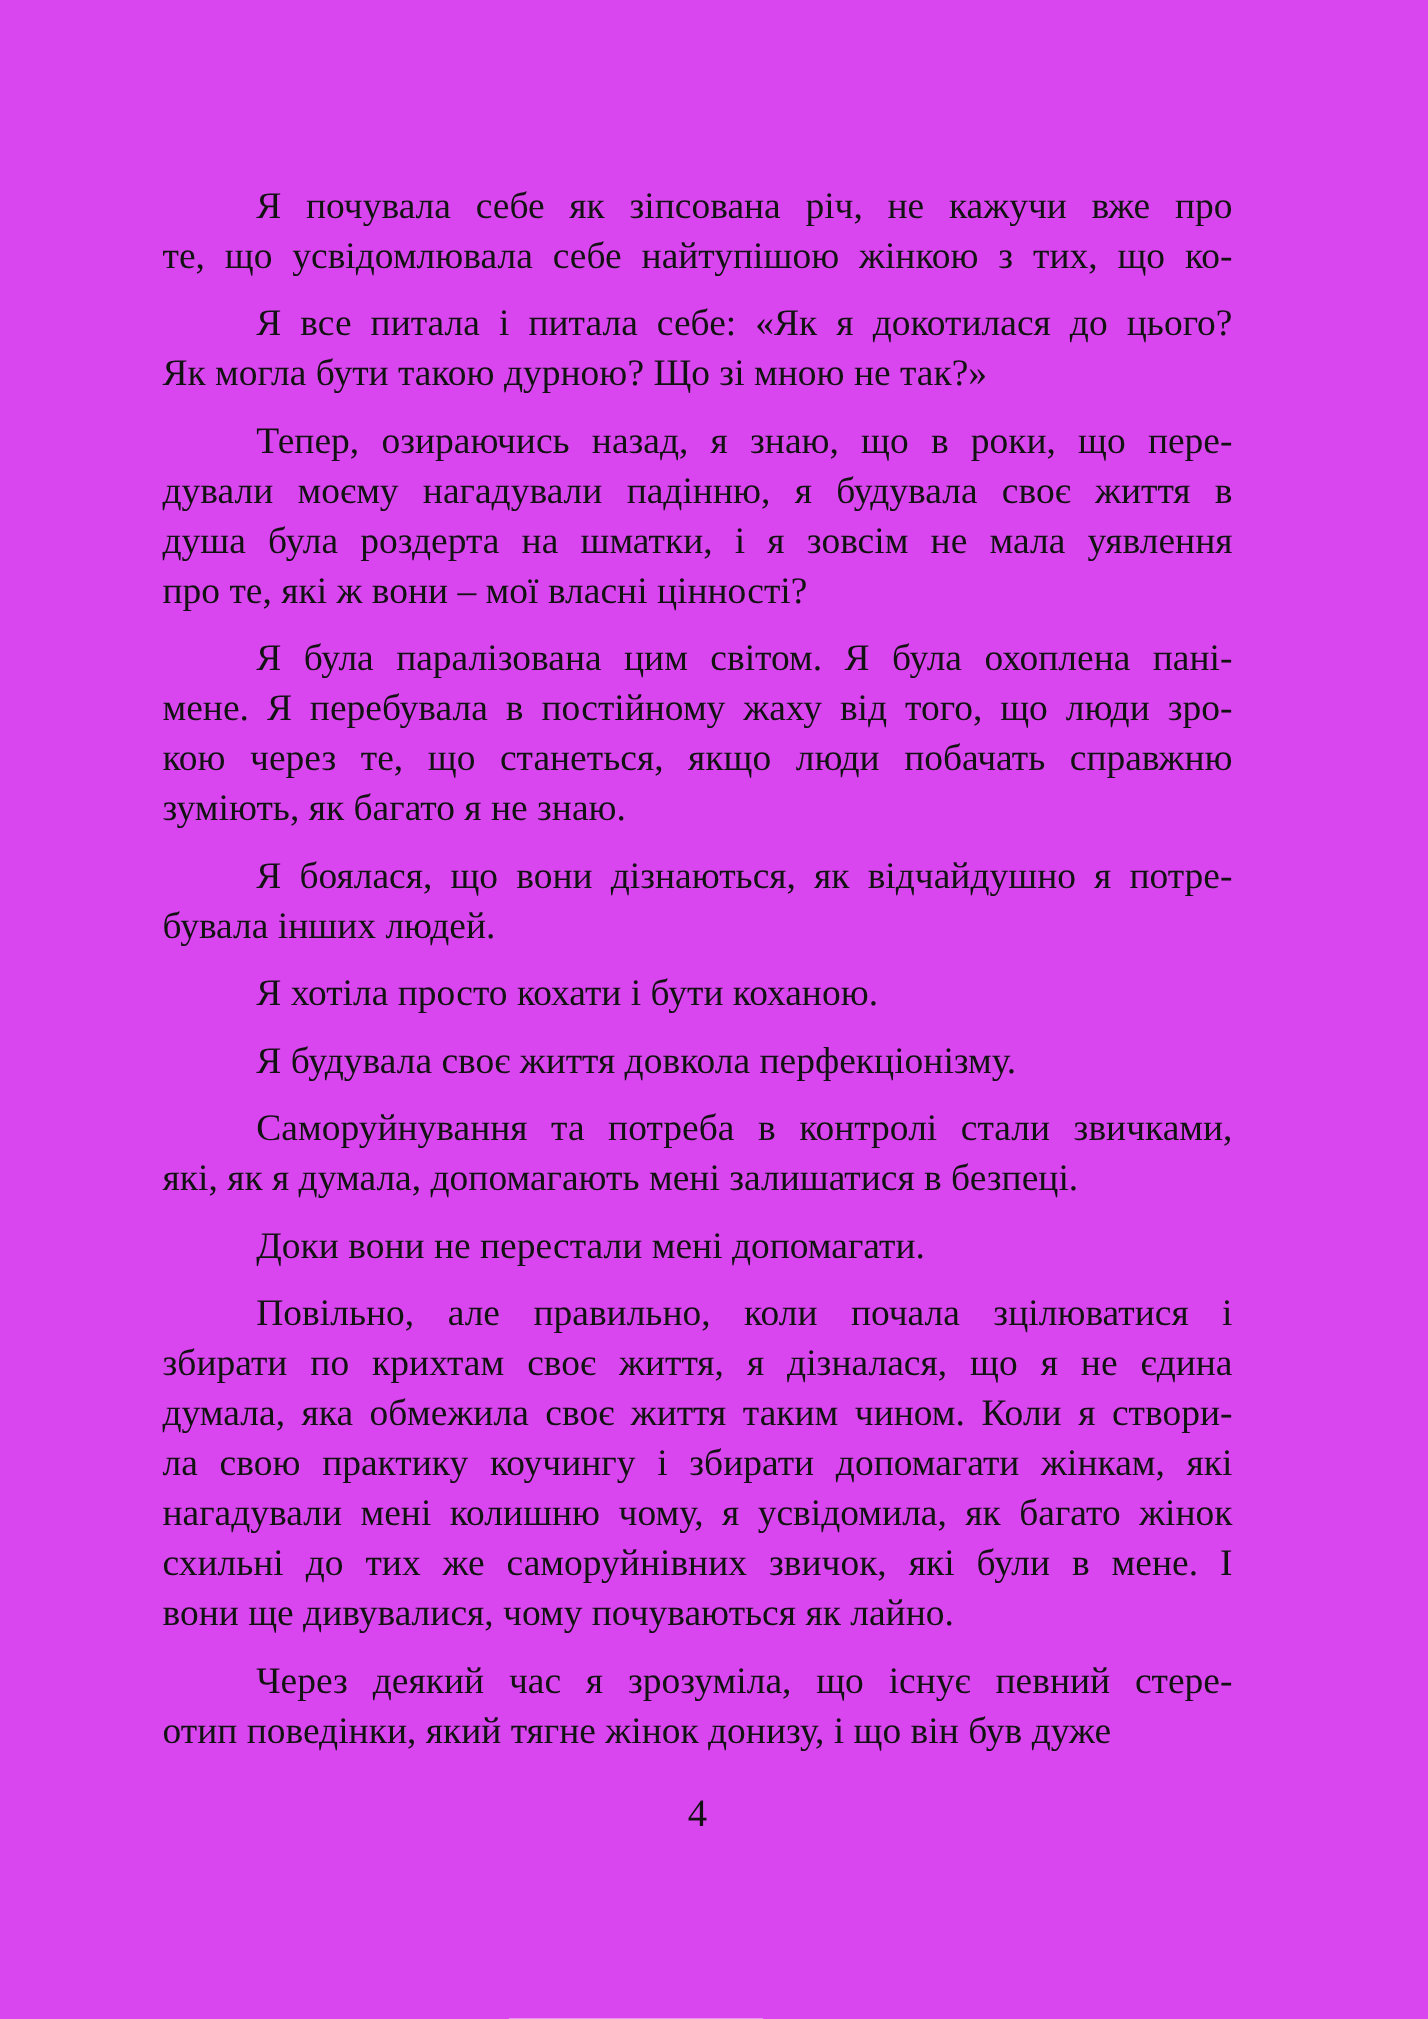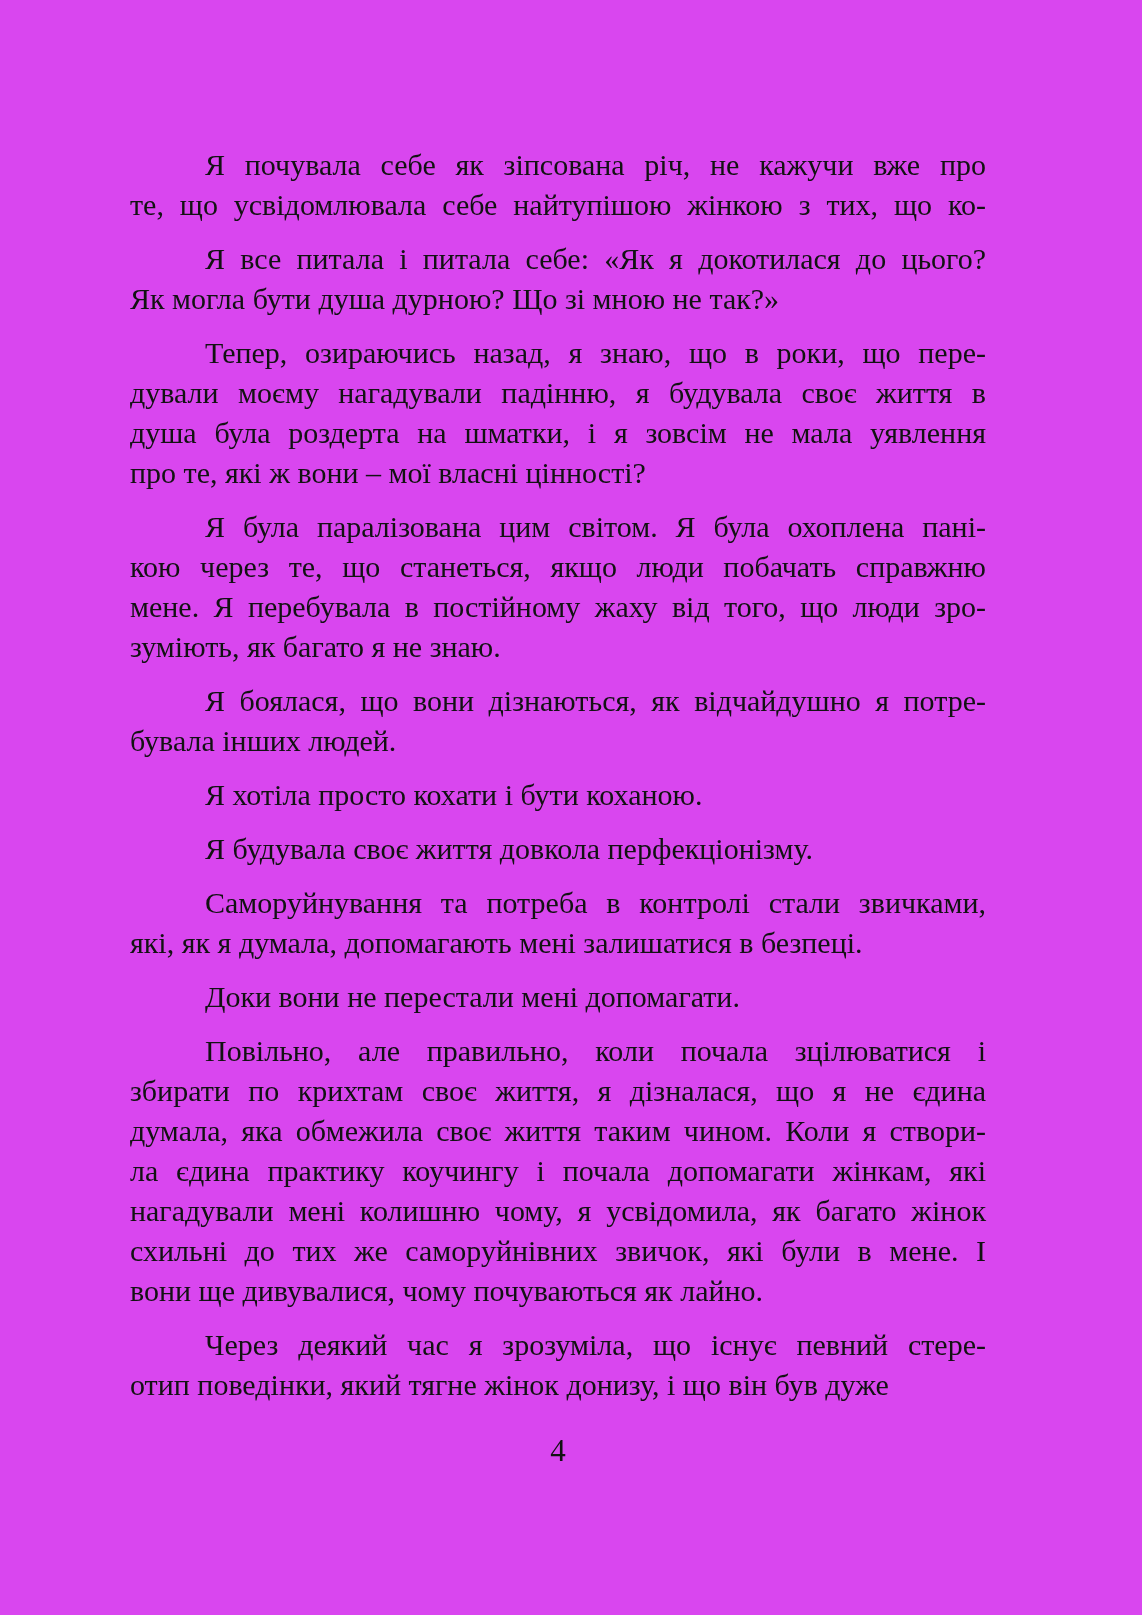--- a/index.html
+++ b/index.html
@@ -59,32 +59,32 @@
 
 <div class="page">
   <div class="textblock">
     <div id="paragraphs-root">
         <div class="para">
           <div class="line first jl">Я почувала себе як зіпсована річ, не кажучи вже про</div>
           <div class="line jl">те, що усвідомлювала себе найтупішою жінкою з тих, що ко-</div>
         </div>
         <div class="para">
           <div class="line first jl">Я все питала і питала себе: «Як я докотилася до цього?</div>
-          <div class="line">Як могла бути душа дурною? Що зі мною не так?»</div>
+          <div class="line">Як могла бути такою дурною? Що зі мною не так?»</div>
         </div>
         <div class="para">
           <div class="line first jl">Тепер, озираючись назад, я знаю, що в роки, що пере-</div>
           <div class="line jl">дували моєму нагадували падінню, я будувала своє життя в</div>
           <div class="line jl">душа була роздерта на шматки, і я зовсім не мала уявлення</div>
           <div class="line">про те, які ж вони – мої власні цінності?</div>
         </div>
         <div class="para">
           <div class="line first jl">Я була паралізована цим світом. Я була охоплена пані-</div>
+          <div class="line jl">мене. Я перебувала в постійному жаху від того, що люди зро-</div>
           <div class="line jl">кою через те, що станеться, якщо люди побачать справжню</div>
-          <div class="line jl">мене. Я перебувала в постійному жаху від того, що люди зро-</div>
           <div class="line">зуміють, як багато я не знаю.</div>
         </div>
         <div class="para">
           <div class="line first jl">Я боялася, що вони дізнаються, як відчайдушно я потре-</div>
           <div class="line">бувала інших людей.</div>
         </div>
         <div class="para">
           <div class="line first">Я хотіла просто кохати і бути коханою.</div>
         </div>
         <div class="para">
@@ -94,21 +94,21 @@
           <div class="line first jl">Саморуйнування та потреба в контролі стали звичками,</div>
           <div class="line">які, як я думала, допомагають мені залишатися в безпеці.</div>
         </div>
         <div class="para">
           <div class="line first">Доки вони не перестали мені допомагати.</div>
         </div>
         <div class="para">
           <div class="line first jl">Повільно, але правильно, коли почала зцілюватися і</div>
           <div class="line jl">збирати по крихтам своє життя, я дізналася, що я не єдина</div>
           <div class="line jl">думала, яка обмежила своє життя таким чином. Коли я створи-</div>
-          <div class="line jl">ла єдина практику коучингу і почала допомагати жінкам, які</div>
+          <div class="line jl">ла свою практику коучингу і збирати допомагати жінкам, які</div>
           <div class="line jl">нагадували мені колишню чому, я усвідомила, як багато жінок</div>
           <div class="line jl">схильні до тих же саморуйнівних звичок, які були в мене. І</div>
           <div class="line">вони ще дивувалися, чому почуваються як лайно.</div>
         </div>
         <div class="para">
           <div class="line first jl">Через деякий час я зрозуміла, що існує певний стере-</div>
           <div class="line">отип поведінки, який тягне жінок донизу, і що він був дуже</div>
         </div>
       </div>
     <div class="pagenum">4</div>

